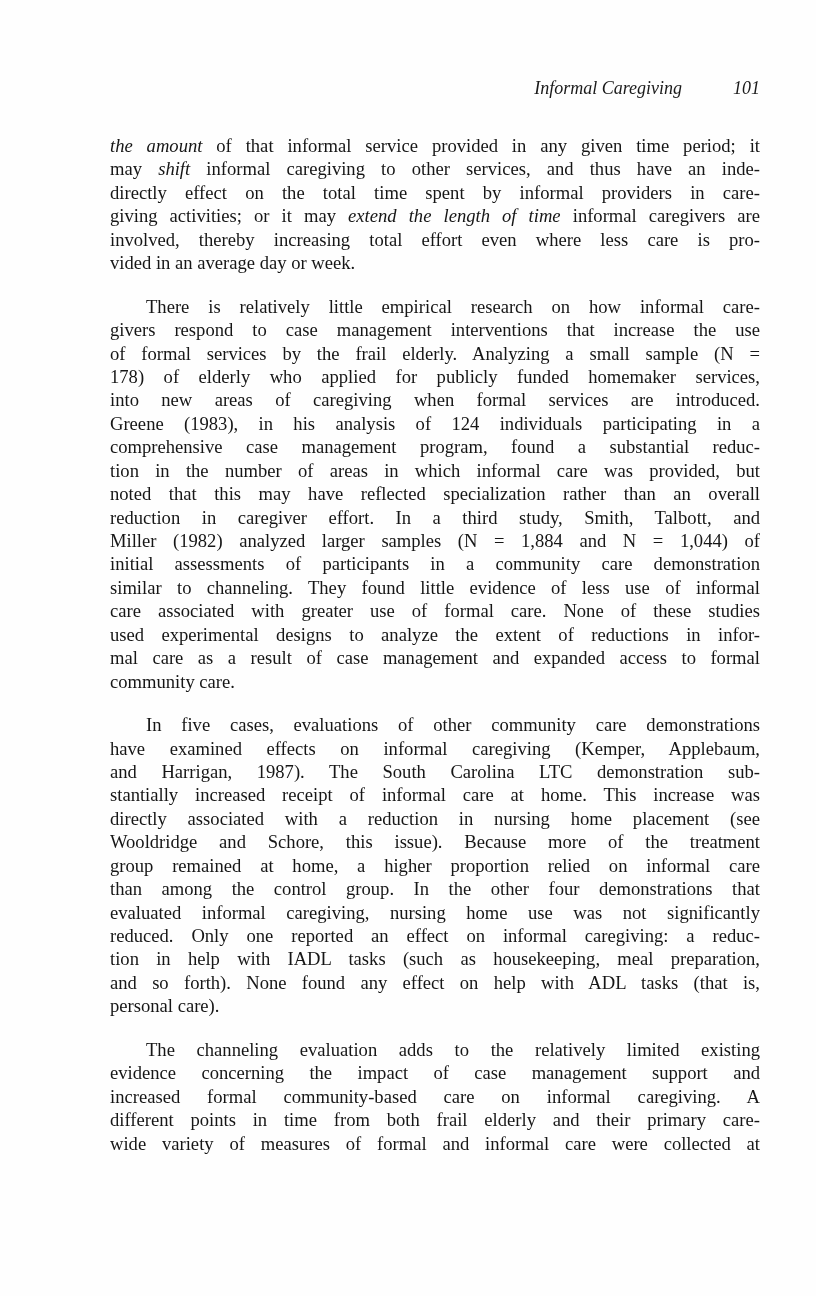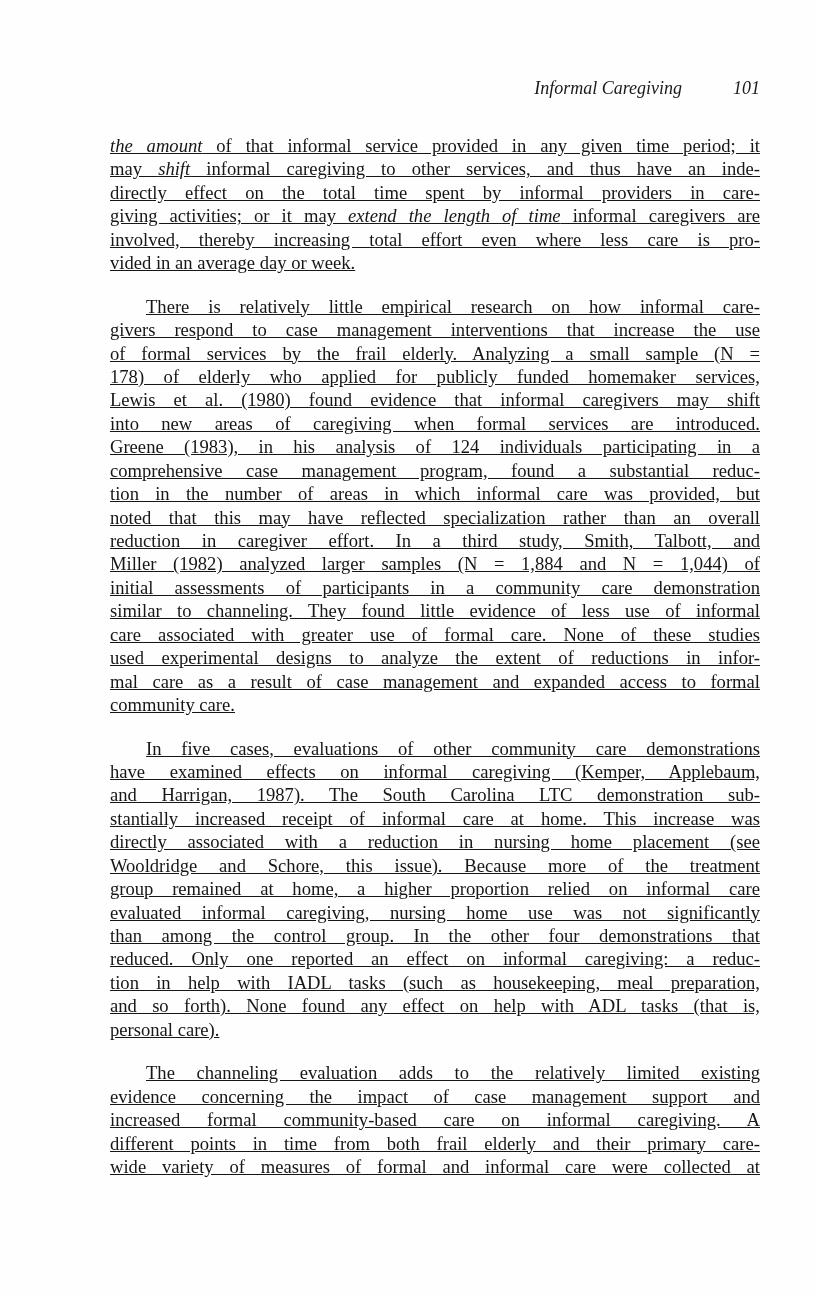--- a/index.html
+++ b/index.html
@@ -4,21 +4,21 @@
 <style>
   html, body { margin: 0; padding: 0; background: #ffffff; }
   body { width: 816px; height: 1296px; position: relative; overflow: hidden; }
   .page { position: absolute; left: 0; top: 0; width: 816px; height: 1296px; background: #fefefe; }
   .header { position: absolute; top: 78px; left: 110px; width: 650px; height: 22px;
             font-family: "Liberation Serif", serif; font-style: italic; font-size: 18px; color: #1a1a1a; }
   .header .title { position: absolute; right: 78px; top: 0; }
   .header .pageno { position: absolute; right: 0; top: 0; text-align: right; }
   .body { position: absolute; top: 134px; left: 110px; width: 650px;
           font-family: "Liberation Serif", serif; font-size: 18.6px; color: #161616; }
-  .line { height: 23.45px; line-height: 23.45px; white-space: nowrap; text-align: justify; text-align-last: justify; text-decoration: underline; }
+  .line { height: 23.45px; line-height: 23.45px; white-space: nowrap; text-align: justify; text-align-last: justify; }
   .line.last { text-align-last: left; }
   .line.indent { padding-left: 36px; margin-top: 20px; }
   .line em { font-style: italic; }
 </style>
 </head>
 <body>
 
 <div class="page">
   <div class="header">
     <span class="title">Informal Caregiving</span>
@@ -31,21 +31,20 @@
         <div class="line"><span>directly effect on the total time spent by informal providers in care-</span></div>
         <div class="line"><span>giving activities; or it may </span><em>extend the length of time</em><span> informal caregivers are</span></div>
         <div class="line"><span>involved, thereby increasing total effort even where less care is pro-</span></div>
         <div class="line last"><span>vided in an average day or week.</span></div>
       </div>
       <div>
         <div class="line indent"><span>There is relatively little empirical research on how informal care-</span></div>
         <div class="line"><span>givers respond to case management interventions that increase the use</span></div>
         <div class="line"><span>of formal services by the frail elderly. Analyzing a small sample (N =</span></div>
         <div class="line"><span>178) of elderly who applied for publicly funded homemaker services,</span></div>
-        <div class="line"><span>Lewis et al. (1980) found evidence that informal caregivers may shift</span></div>
         <div class="line"><span>into new areas of caregiving when formal services are introduced.</span></div>
         <div class="line"><span>Greene (1983), in his analysis of 124 individuals participating in a</span></div>
         <div class="line"><span>comprehensive case management program, found a substantial reduc-</span></div>
         <div class="line"><span>tion in the number of areas in which informal care was provided, but</span></div>
         <div class="line"><span>noted that this may have reflected specialization rather than an overall</span></div>
         <div class="line"><span>reduction in caregiver effort. In a third study, Smith, Talbott, and</span></div>
         <div class="line"><span>Miller (1982) analyzed larger samples (N = 1,884 and N = 1,044) of</span></div>
         <div class="line"><span>initial assessments of participants in a community care demonstration</span></div>
         <div class="line"><span>similar to channeling. They found little evidence of less use of informal</span></div>
         <div class="line"><span>care associated with greater use of formal care. None of these studies</span></div>
@@ -54,22 +53,22 @@
         <div class="line last"><span>community care.</span></div>
       </div>
       <div>
         <div class="line indent"><span>In five cases, evaluations of other community care demonstrations</span></div>
         <div class="line"><span>have examined effects on informal caregiving (Kemper, Applebaum,</span></div>
         <div class="line"><span>and Harrigan, 1987). The South Carolina LTC demonstration sub-</span></div>
         <div class="line"><span>stantially increased receipt of informal care at home. This increase was</span></div>
         <div class="line"><span>directly associated with a reduction in nursing home placement (see</span></div>
         <div class="line"><span>Wooldridge and Schore, this issue). Because more of the treatment</span></div>
         <div class="line"><span>group remained at home, a higher proportion relied on informal care</span></div>
+        <div class="line"><span>than among the control group. In the other four demonstrations that</span></div>
         <div class="line"><span>evaluated informal caregiving, nursing home use was not significantly</span></div>
-        <div class="line"><span>than among the control group. In the other four demonstrations that</span></div>
         <div class="line"><span>reduced. Only one reported an effect on informal caregiving: a reduc-</span></div>
         <div class="line"><span>tion in help with IADL tasks (such as housekeeping, meal preparation,</span></div>
         <div class="line"><span>and so forth). None found any effect on help with ADL tasks (that is,</span></div>
         <div class="line last"><span>personal care).</span></div>
       </div>
       <div>
         <div class="line indent"><span>The channeling evaluation adds to the relatively limited existing</span></div>
         <div class="line"><span>evidence concerning the impact of case management support and</span></div>
         <div class="line"><span>increased formal community-based care on informal caregiving. A</span></div>
         <div class="line"><span>different points in time from both frail elderly and their primary care-</span></div>

